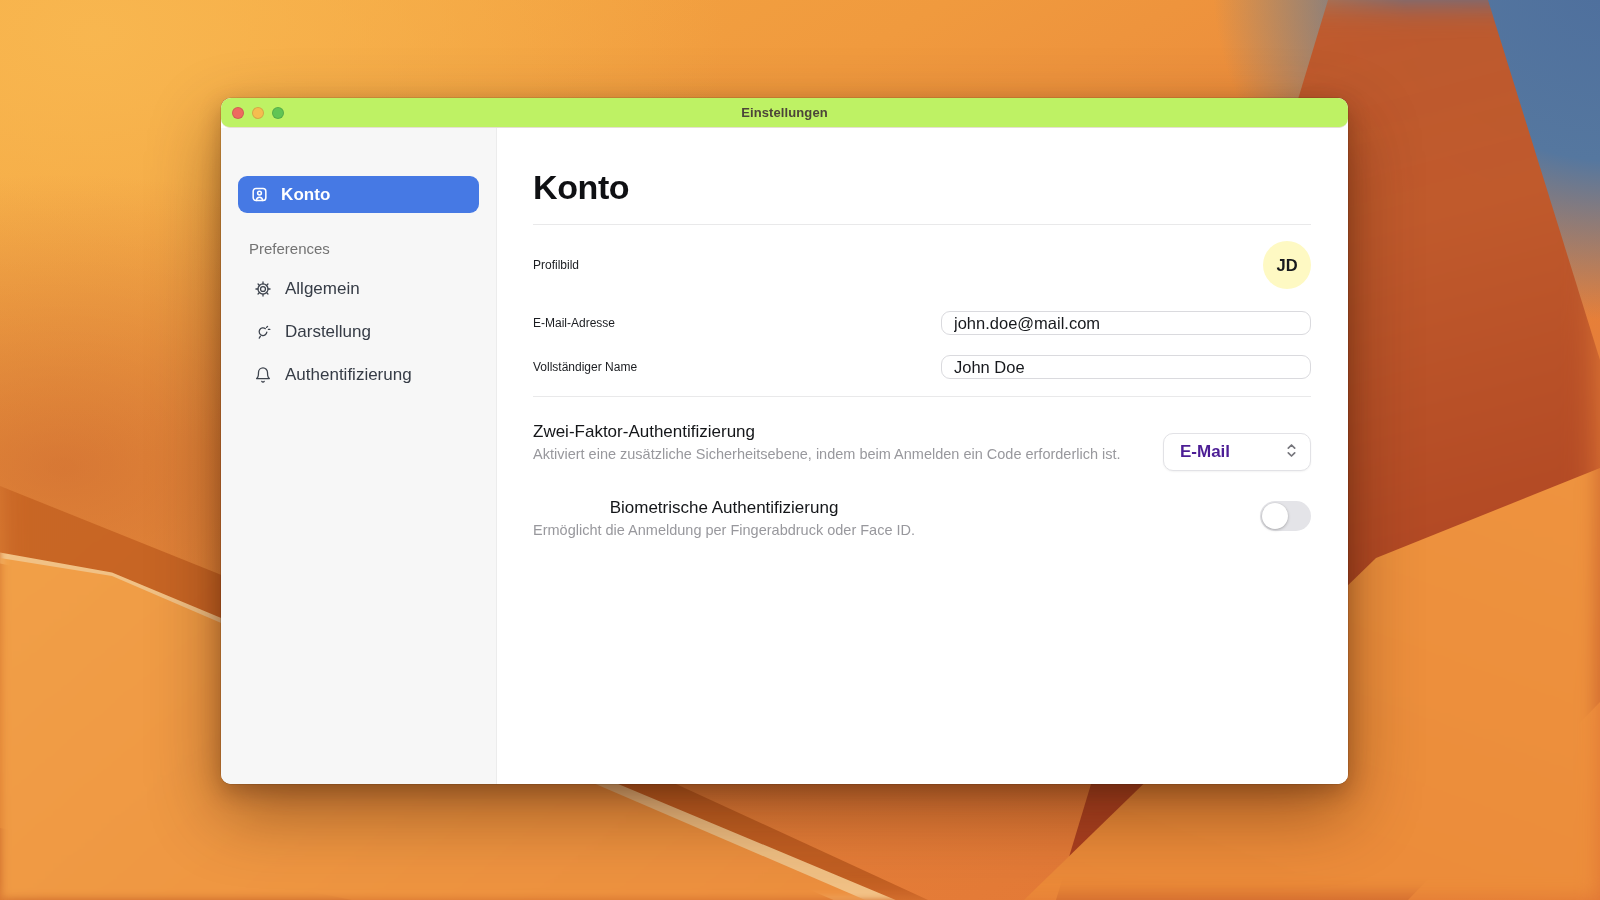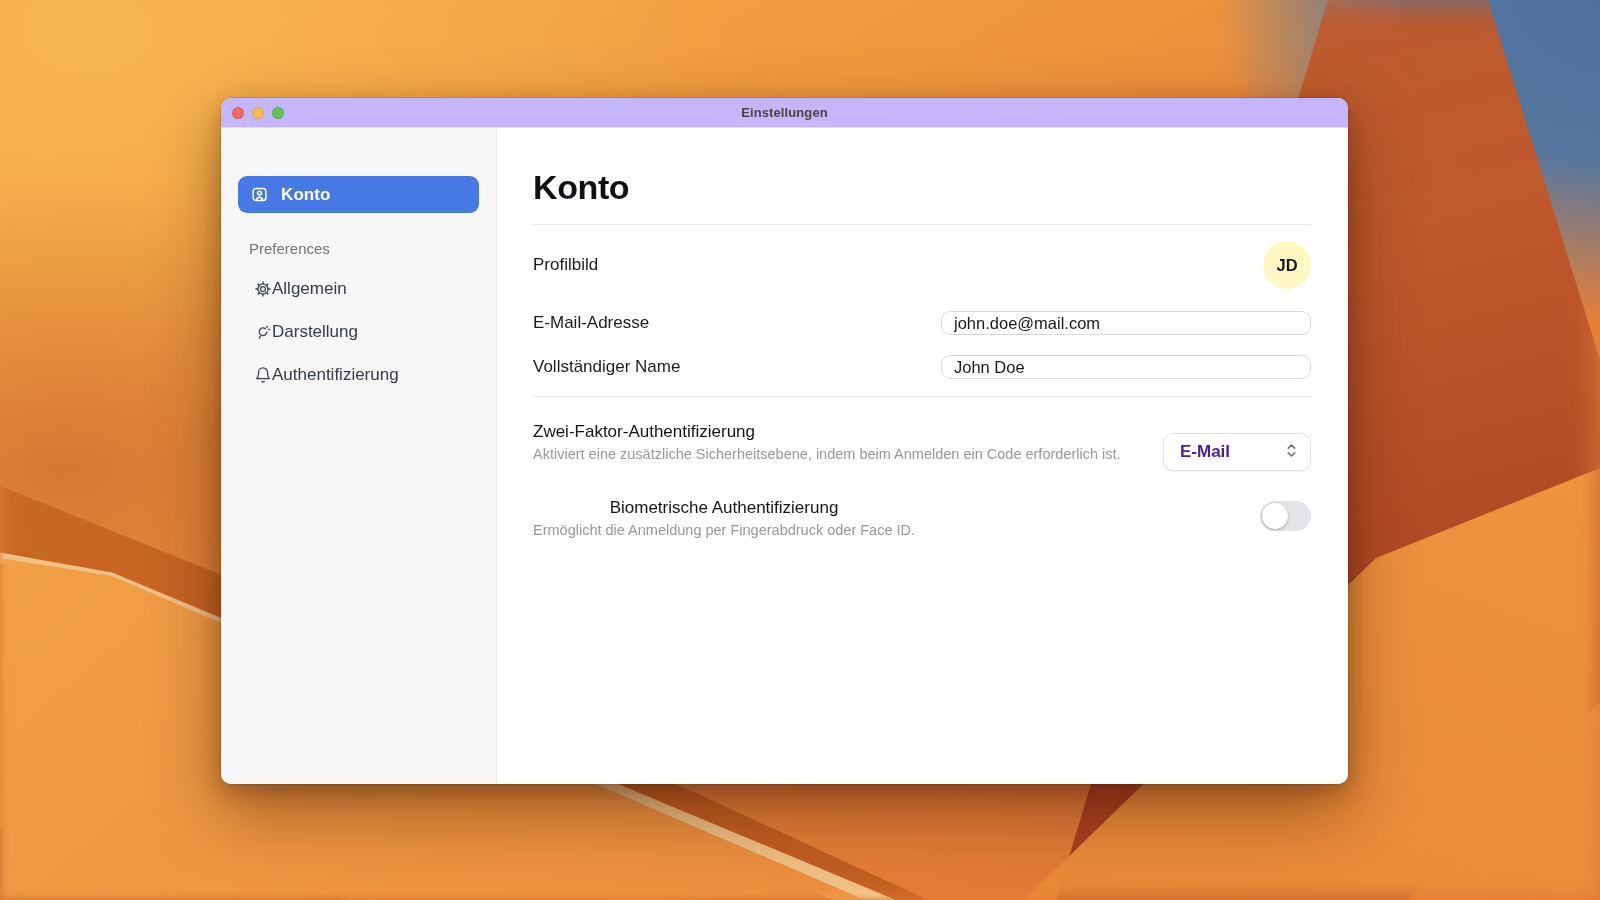--- a/index.html
+++ b/index.html
@@ -28,55 +28,55 @@
                   filter:blur(5px); }
   .wp-bl-edge   { clip-path:polygon(0 61.4%, 7% 63.6%, 58% 101.5%, 56% 103%, 6.5% 65%, 0 62.6%);
                   background:rgba(255,224,165,.75); filter:blur(3px); }
 
   
   .window { position:absolute; left:221px; top:98px; width:1127px; height:686px;
     border-radius:10px; background:#fff; overflow:hidden;
     box-shadow:0 0 0 .5px rgba(0,0,0,.18), 0 28px 70px rgba(60,22,4,.45), 0 8px 22px rgba(60,22,4,.28);
     display:flex; flex-direction:column; }
 
-  .titlebar { height:30px; flex:0 0 30px; background:#c4b5fd;
-    border-bottom:1px solid #e6dfd1; display:flex; align-items:center; position:relative; }
+  .titlebar { height:30px; flex:0 0 30px; background:#bef264;
+    border-bottom:1px solid #e6dfd1; display:flex; align-items:center; position:relative;border-radius:9px; }
   .lights { display:flex; gap:8px; padding-left:11px; }
   .light { width:12px; height:12px; border-radius:50%; border:.5px solid rgba(0,0,0,.12); cursor:default; }
   .light.red    { background:#ee6a5f; }
   .light.yellow { background:#f5bd4f; }
   .light.green  { background:#61c554; }
   .titlebar-title { position:absolute; left:0; right:0; text-align:center;
     font-size:13px; font-weight:700; color:#4c4539; letter-spacing:.1px; }
 
   .window-body { flex:1; display:flex; min-height:0; }
 
   
   .sidebar { width:276px; flex:0 0 276px; background:#f7f7f7; border-right:1px solid #ececec; }
   .nav-pill { margin:48px 17px 0 17px; height:37px; border-radius:9px;
     background:#4679e4; color:#fff; display:flex; align-items:center; gap:12px;
     padding:0 12px; cursor:default; }
   .nav-pill .label { font-size:17px; font-weight:700; letter-spacing:.1px; }
   .section-label { margin:27px 0 0 28px; font-size:15px; color:#737373; }
   .nav-list { margin-top:10px; }
-  .nav-item { height:43px; display:flex; align-items:center; padding-left:33px;
+  .nav-item { height:43px; display:flex; align-items:center; gap:13px; padding-left:33px;
     color:#363c46; cursor:default; }
   .nav-item .label { font-size:17px; }
   .nav-item svg, .nav-pill svg { display:block; }
 
   
   .main { flex:1; background:#fff; padding:38px 37px 0 36px; }
   .page-title { font-size:34px; font-weight:700; color:#0f1013; letter-spacing:-.4px; line-height:42px; }
   .divider { height:1px; background:#e9e9ea; }
   .divider.d1 { margin-top:16px; }
   .divider.d2 { margin-top:17px; }
 
   .row { display:flex; justify-content:space-between; }
   .profile-row { margin-top:16px; align-items:center; min-height:48px; }
-  .field-label { font-size:17px; color:#1b1d21; }
+  .field-label { font-size:12px; color:#1b1d21; }
   .avatar { width:48px; height:48px; border-radius:50%; background:#fef9c3;
     display:flex; align-items:center; justify-content:center;
     font-size:16.5px; font-weight:700; color:#17191d; cursor:default; }
 
   .field-row { align-items:center; }
   .field-row.email { margin-top:22px; }
   .field-row.name  { margin-top:20px; }
   .text-input { width:370px; height:24px; border:1px solid #dadade; border-radius:9px;
     background:#fff; font-family:inherit; font-size:16.5px; color:#17191d;
     padding:0 12px; outline:none; }

